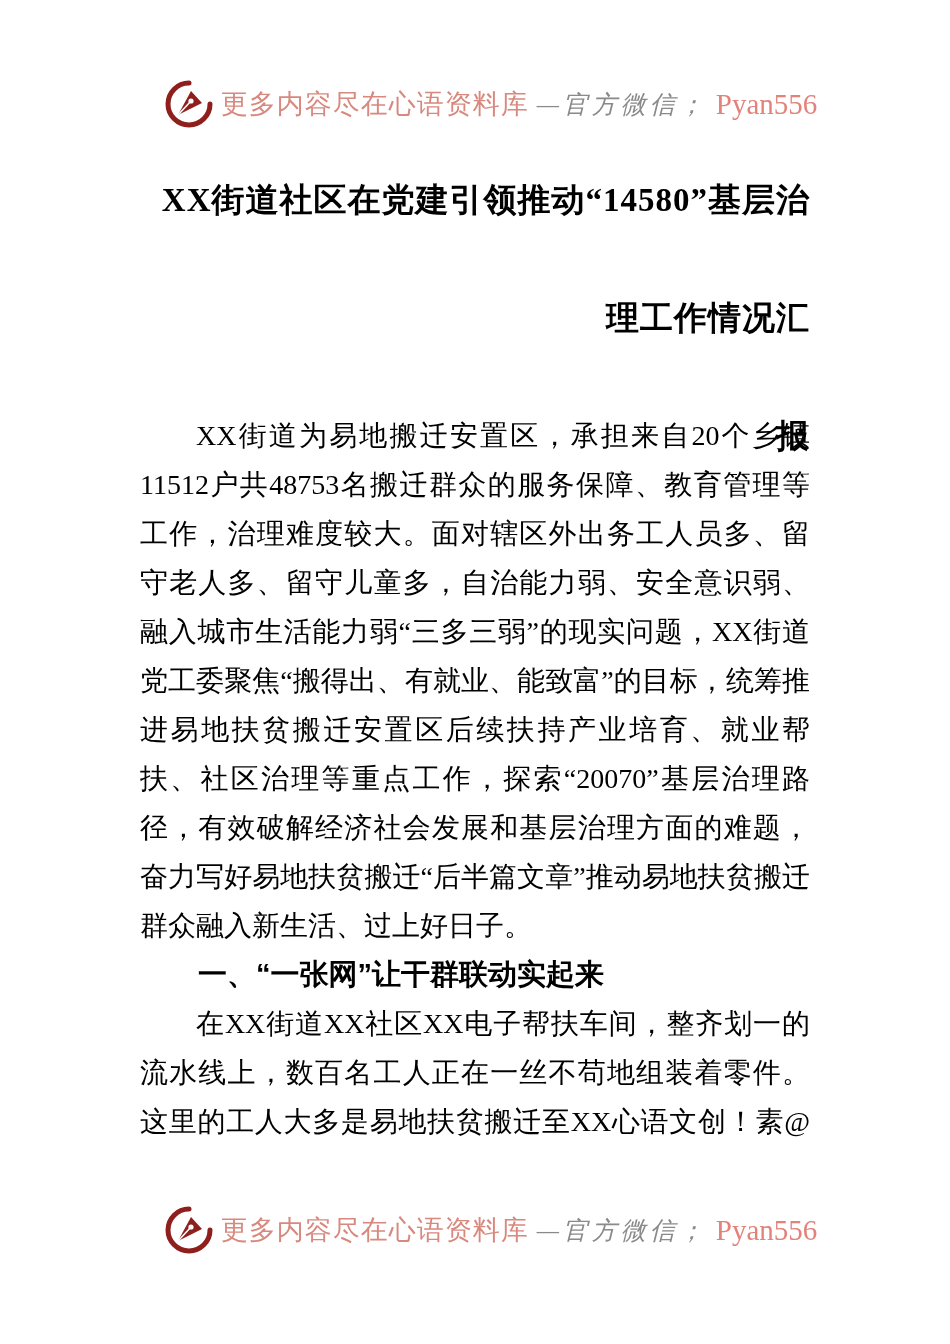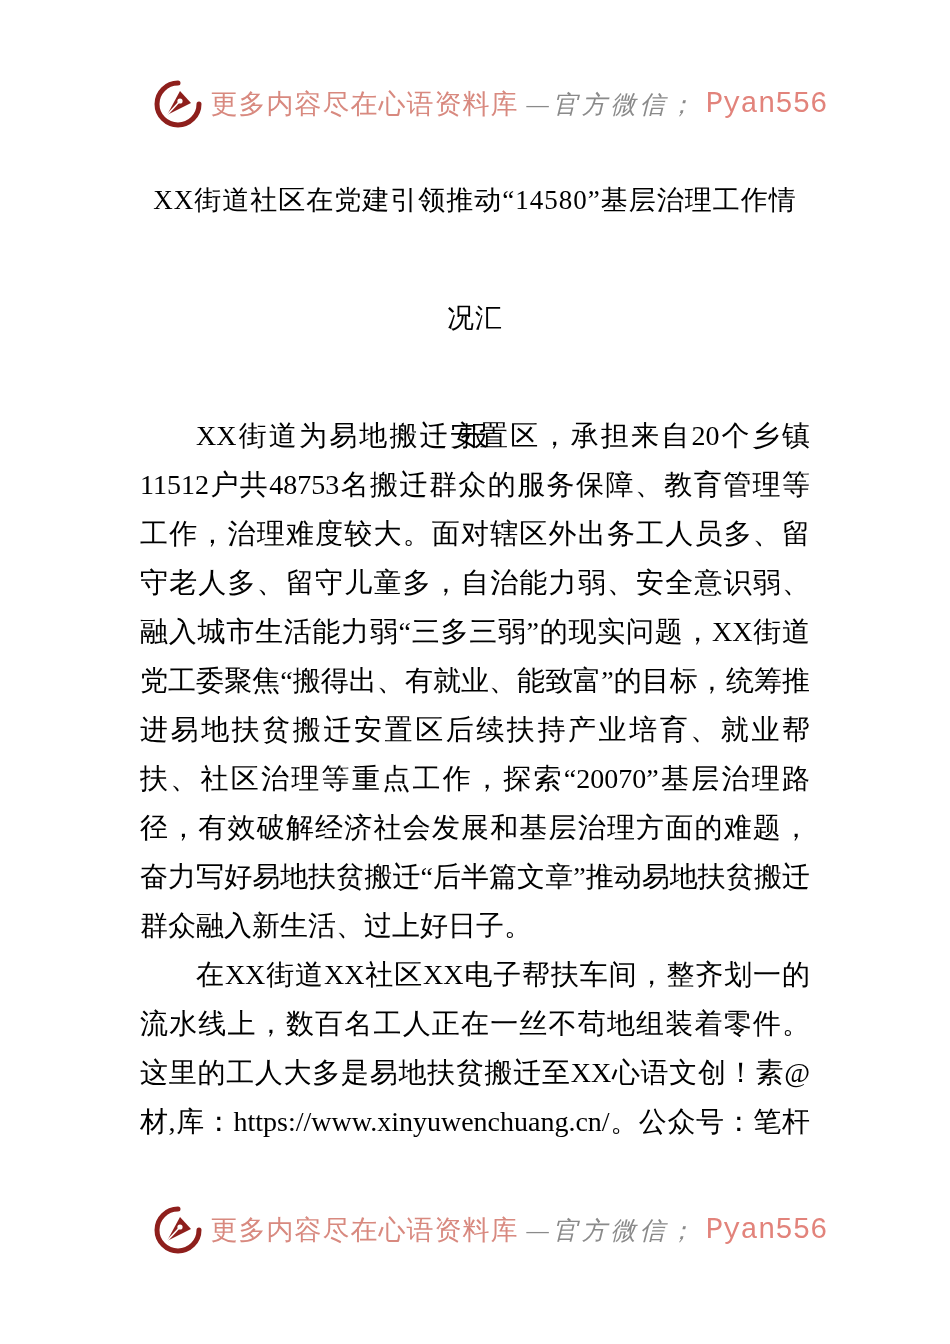--- a/index.html
+++ b/index.html
@@ -47,32 +47,32 @@
     color: #8A8A8A;
     font-size: 25px;
     font-style: italic;
     letter-spacing: 4px;
     font-family: "Liberation Serif", "DejaVu Serif", serif;
     text-align: right;
   }
   .wm-account {
     color: #E2837B;
     font-size: 29px;
-    font-family: Liberation Mono, monospace;
+    font-family: Liberation Serif, serif;
   }
   
   .doc-title {
     position: absolute;
     top: 141px;
     left: 140px;
     width: 670px;
     margin: 0;
-    text-align: center;
-    font-size: 27px;
-    font-weight: normal;
+    text-align: right;
+    font-size: 33px;
+    font-weight: bold;
     line-height: 118px;
     letter-spacing: 1px;
     color: #000000;
     font-family: "Liberation Serif", "DejaVu Serif", serif;
   }
   .doc-title span { display: block; }
   
   .content {
     position: absolute;
     top: 411px;
@@ -122,20 +122,21 @@
       <span class="wm-account">Pyan556</span>
   </div>
 
   <h1 class="doc-title">
     <span>XX街道社区在党建引领推动“14580”基层治理工作情况汇</span>
     <span>报</span>
   </h1>
 
   <div class="content">
     <p>XX街道为易地搬迁安置区，承担来自20个乡镇11512户共48753名搬迁群众的服务保障、教育管理等工作，治理难度较大。面对辖区外出务工人员多、留守老人多、留守儿童多，自治能力弱、安全意识弱、融入城市生活能力弱“三多三弱”的现实问题，XX街道党工委聚焦“搬得出、有就业、能致富”的目标，统筹推进易地扶贫搬迁安置区后续扶持产业培育、就业帮扶、社区治理等重点工作，探索“20070”基层治理路径，有效破解经济社会发展和基层治理方面的难题，奋力写好易地扶贫搬迁“后半篇文章”推动易地扶贫搬迁群众融入新生活、过上好日子。</p>
+    <h2>一、“一张网”让干群联动实起来</h2>
     <p class="has-url">在XX街道XX社区XX电子帮扶车间，整齐划一的流水线上，数百名工人正在一丝不苟地组装着零件。这里的工人大多是易地扶贫搬迁至XX心语文创！素@材,库：https://www.xinyuwenchuang.cn/。公众号：笔杆子星域。整</p>
   </div>
 
   <div class="watermark footer">
     <span class="wm-logo">
       <svg viewBox="0 0 48 48" width="48" height="48" aria-hidden="true">
         <path d="M24 3 a21 21 0 1 0 21 21" fill="none" stroke="#8E1F1C" stroke-width="5" stroke-linecap="round"></path>
         <path d="M13 35 L26 11 L37 23 Z" fill="#8E1F1C"></path>
         <circle cx="26" cy="21" r="2.6" fill="#ffffff"></circle>
         <path d="M13 35 L26 21" stroke="#ffffff" stroke-width="1.6"></path>

